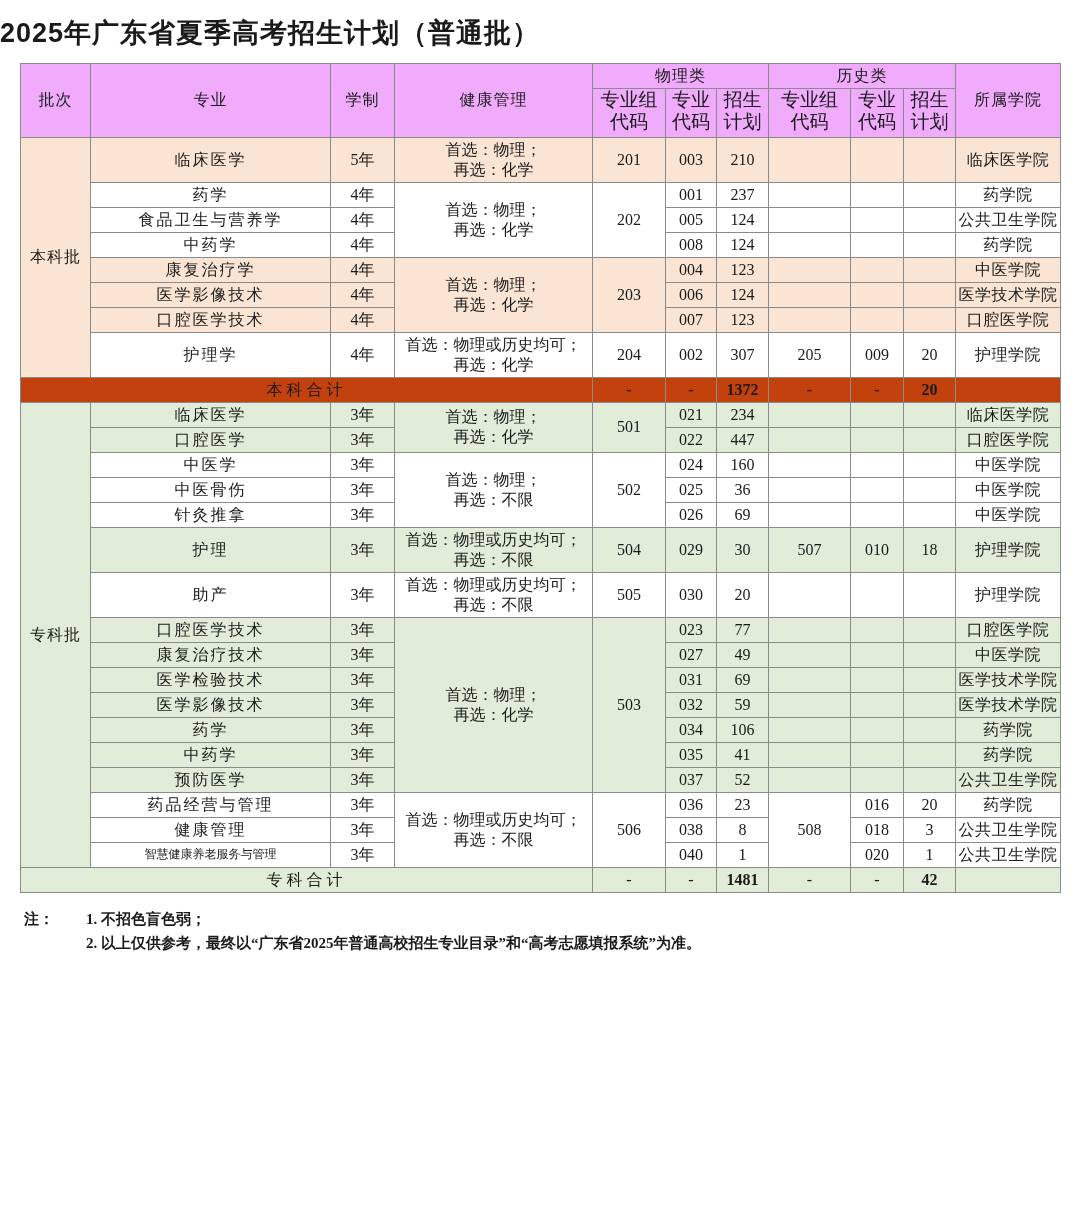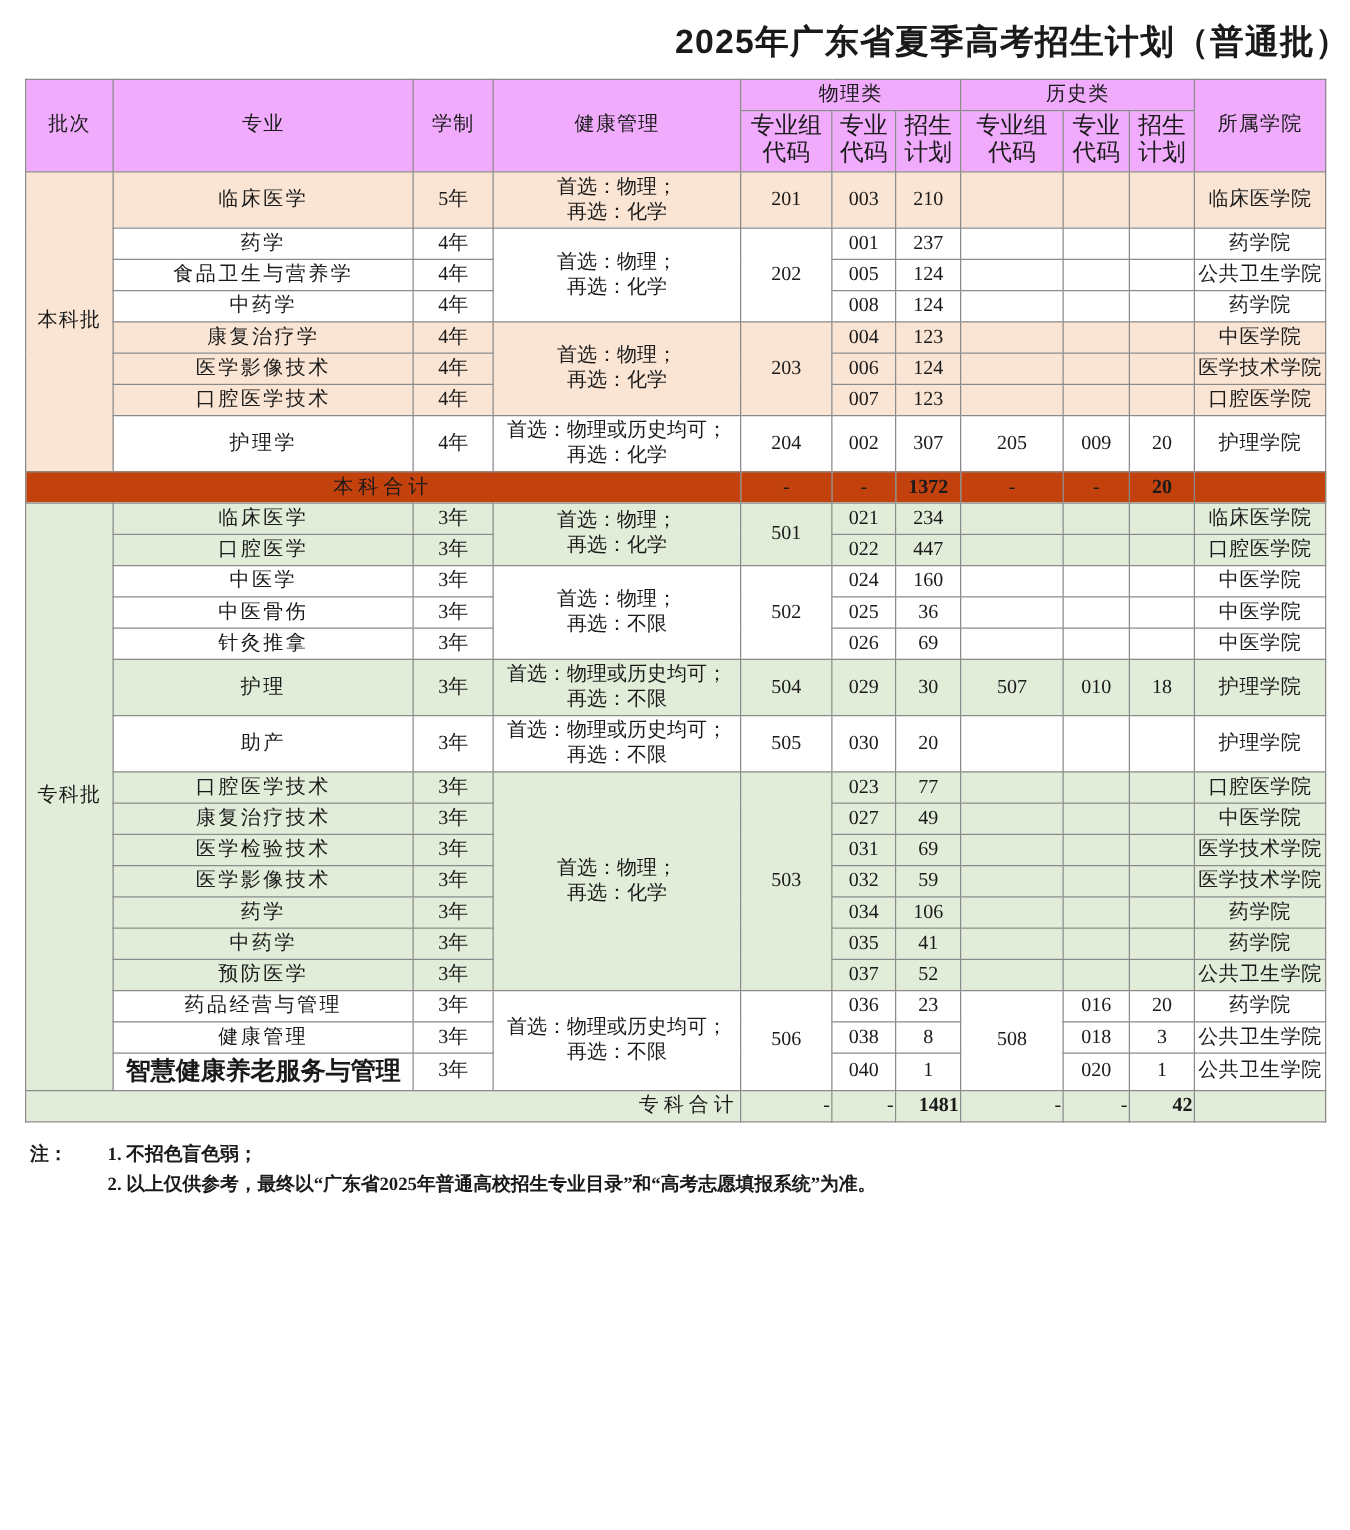--- a/index.html
+++ b/index.html
@@ -5,21 +5,21 @@
   html,body{margin:0;padding:0;}
   body{
     width:1080px;height:1224px;
     background:#ffffff;
     font-family:"Liberation Serif","DejaVu Serif",serif;
     color:#1a1a1a;
     overflow:hidden;
   }
   .page{width:1080px;height:1224px;position:relative;box-sizing:border-box;}
   .title{
-    text-align:right;
+    text-align:left;
     font-size:27px;
     font-weight:bold;
     letter-spacing:1px;
     padding-top:15px;
     padding-bottom:12px;
     font-family:"Liberation Sans","DejaVu Sans",sans-serif;
   }
   table.plan{
     border-collapse:collapse;
     margin:0 20px;
@@ -65,21 +65,21 @@
     font-weight:bold;
     letter-spacing:4px;
   }
   tr.peach td{background:#fae4d3;}
   tr.white td{background:#ffffff;}
   tr.green td{background:#e2edd9;}
   td.peach{background:#fae4d3 !important;}
   td.white{background:#ffffff !important;}
   td.green{background:#e2edd9 !important;}
   tr.sumpeach td{background:#c2410c;}
-  tr.sumgreen td{background:#e2edd9;text-align:right;}
+  tr.sumgreen td{background:#e2edd9;}
   .notes{
     margin:14px 24px 0 24px;
     font-size:15px;
     font-weight:bold;
     line-height:1.6;
     font-family:"Liberation Serif","DejaVu Serif",serif;
   }
   .notes .nrow{display:flex;}
   .notes .nlabel{width:62px;flex:0 0 62px;}
   .notes .nbody{flex:1;}
@@ -428,21 +428,21 @@
         <td class="major">健康管理</td>
         <td>3年</td>
         <td class="num">038</td>
         <td class="num">8</td>
         <td class="num">018</td>
         <td class="num">3</td>
         <td class="college">公共卫生学院</td>
       </tr>
 
       <tr class="white">
-        <td class="major" style="letter-spacing:0;font-size:20px;font-weight:bold;">智慧健康养老服务与管理</td>
+        <td class="major" style="letter-spacing:0;font-size:12px;">智慧健康养老服务与管理</td>
         <td>3年</td>
         <td class="num">040</td>
         <td class="num">1</td>
         <td class="num">020</td>
         <td class="num">1</td>
         <td class="college">公共卫生学院</td>
       </tr>
 
       <tr class="sumgreen">
         <td class="total" colspan="4">专科合计</td>

